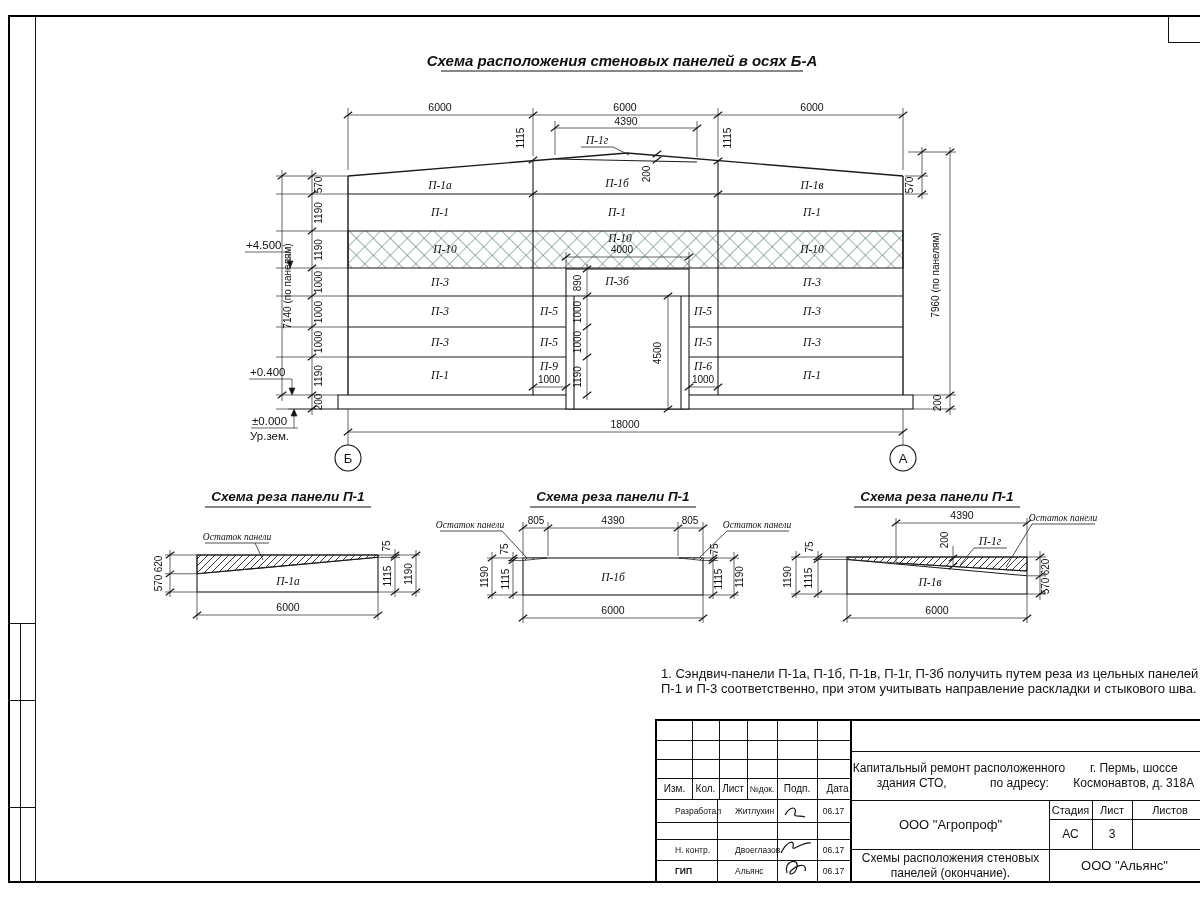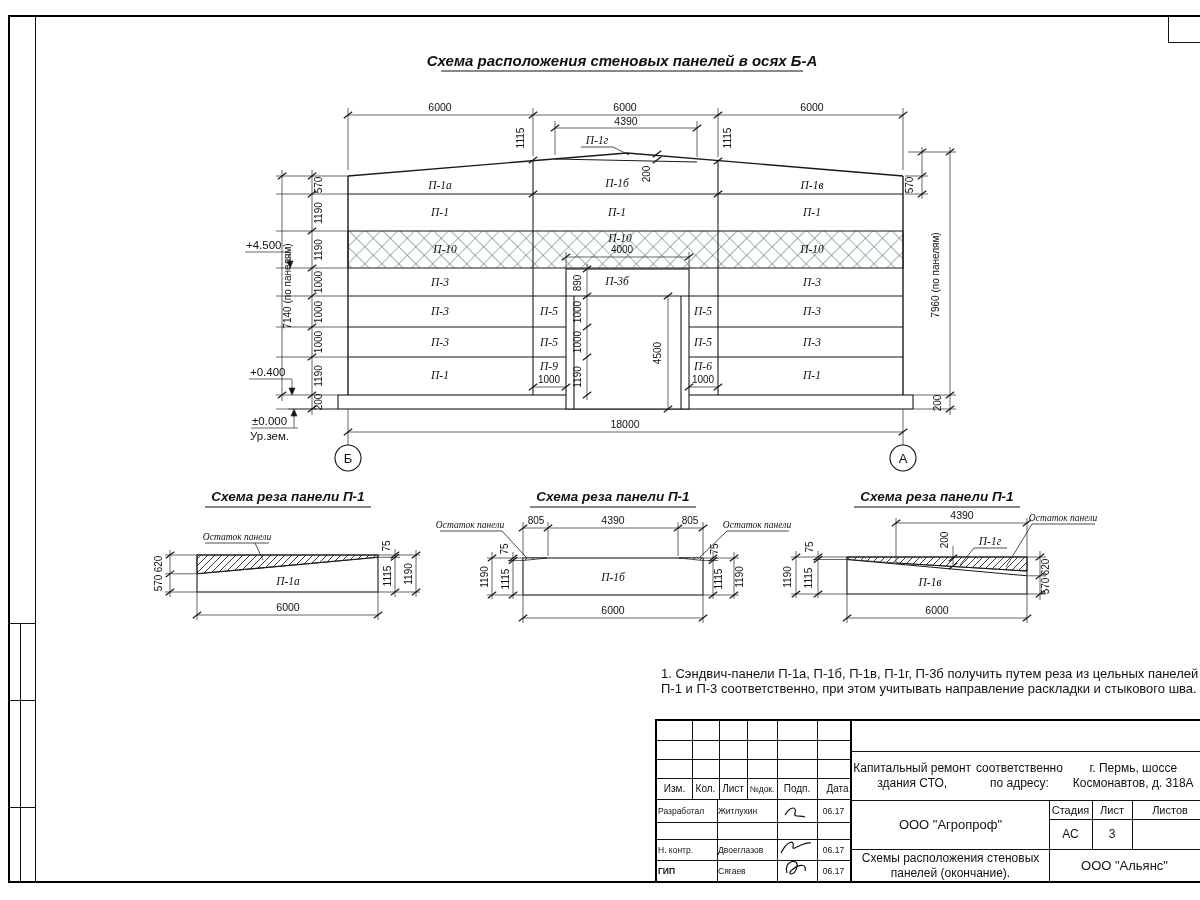--- a/index.html
+++ b/index.html
@@ -20,21 +20,21 @@
   .ax{font:13px "Liberation Sans",sans-serif;}
   .struct{stroke:#1a1a1a;stroke-width:1.1;fill:none;}
   .roof{stroke:#1a1a1a;stroke-width:1.4;fill:none;}
   .dim{stroke:#333;stroke-width:0.75;fill:none;}
   .ldr{stroke:#222;stroke-width:0.8;fill:none;}
   .notes{position:absolute;left:661px;top:666px;font:13px "Liberation Sans",sans-serif;line-height:15px;white-space:nowrap;}
   
   #tb{position:absolute;left:655px;top:719px;width:545px;height:163px;border-left:2px solid #000;border-top:2px solid #000;box-sizing:border-box;}
   #tb .cell{position:absolute;display:flex;align-items:center;justify-content:center;text-align:center;}
   .f8{font-size:8.5px;} .f10{font-size:10px;} .f11{font-size:11px;} .f12{font-size:12px;} .f13{font-size:13px;}
-  .jl{justify-content:flex-start !important;padding-left:1px;}
+  .jl{justify-content:flex-start !important;padding-left:18px;}
 </style>
 </head>
 <body>
 
 <div class="sheet">
 
   <div class="hl thickl" style="left:8px;top:15px;width:1192px;height:2px;"></div>
   <div class="hl thickl" style="left:8px;top:881px;width:1192px;height:2px;"></div>
   <div class="vl thickl" style="left:8px;top:15px;width:2px;height:868px;"></div>
   <div class="vl" style="left:35px;top:15px;height:868px;"></div>
@@ -461,32 +461,32 @@
     <div class="cell f10" style="left:120px;top:57px;width:40px;height:21px;">Подп.</div>
     <div class="cell f10" style="left:164px;top:57px;width:33px;height:21px;">Дата</div>
 
     <div class="cell f8 jl" style="left:0;top:78px;width:60px;height:23px;">Разработал</div>
     <div class="cell f8 jl" style="left:60px;top:78px;width:60px;height:23px;">Житлухин</div>
     <div class="cell f8" style="left:160px;top:78px;width:33px;height:23px;">06.17</div>
     <div class="cell f8 jl" style="left:0;top:118px;width:60px;height:21px;">Н. контр.</div>
     <div class="cell f8 jl" style="left:60px;top:118px;width:60px;height:21px;">Двоеглазов</div>
     <div class="cell f8" style="left:160px;top:118px;width:33px;height:21px;">06.17</div>
     <div class="cell f8 jl" style="left:0;top:139px;width:60px;height:22px;font-weight:bold;">ГИП</div>
-    <div class="cell f8 jl" style="left:60px;top:139px;width:60px;height:22px;">Сягаев</div>
+    <div class="cell f8 jl" style="left:60px;top:139px;width:60px;height:22px;">Альянс</div>
     <div class="cell f8" style="left:160px;top:139px;width:33px;height:22px;">06.17</div>
 
     <svg class="abs" style="left:120px;top:78px;" width="40" height="83">
       <path d="M8 16 C14 6, 20 8, 18 14 C16 19, 24 16, 28 18" stroke="#111" stroke-width="1.2" fill="none"></path>
       <path d="M4 54 C10 42, 18 40, 16 48 C15 53, 26 42, 34 44" stroke="#111" stroke-width="1.2" fill="none"></path>
       <path d="M10 74 C6 62, 22 58, 20 68 C18 78, 8 76, 16 70 C24 64, 30 66, 28 72" stroke="#111" stroke-width="1.2" fill="none"></path>
     </svg>
 
     <div class="cell f12" style="left:195px;top:30px;width:348px;height:49px;flex-direction:row;line-height:15px;">
       <div>Капитальный ремонт здания СТО,</div>
-      <div>соответственно по адресу:</div>
+      <div>расположенного по адресу:</div>
       <div>г. Пермь, шоссе Космонавтов, д. 318А</div>
     </div>
     <div class="cell f13" style="left:195px;top:79px;width:197px;height:49px;">ООО "Агропроф"</div>
     <div class="cell f11" style="left:392px;top:79px;width:43px;height:19px;">Стадия</div>
     <div class="cell f11" style="left:435px;top:79px;width:40px;height:19px;">Лист</div>
     <div class="cell f11" style="left:475px;top:79px;width:76px;height:19px;">Листов</div>
     <div class="cell f12" style="left:392px;top:98px;width:43px;height:30px;">АС</div>
     <div class="cell f12" style="left:435px;top:98px;width:40px;height:30px;">3</div>
     <div class="cell f12" style="left:195px;top:128px;width:197px;height:33px;flex-direction:column;line-height:15px;">
       <div>Схемы расположения стеновых</div>

